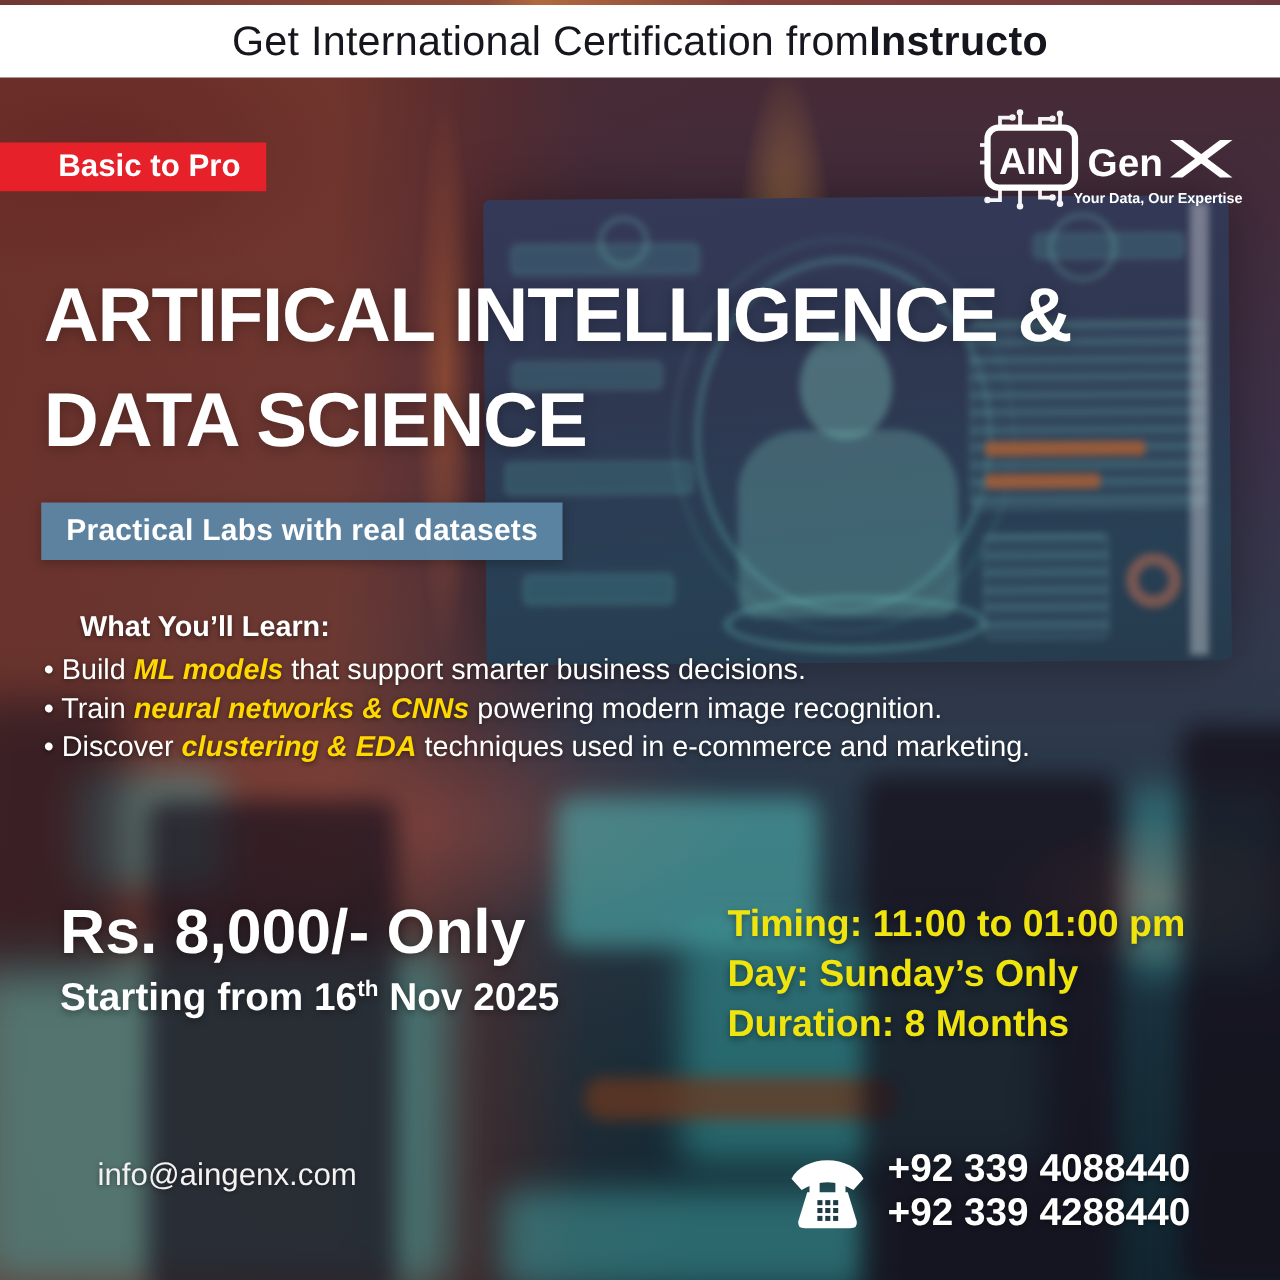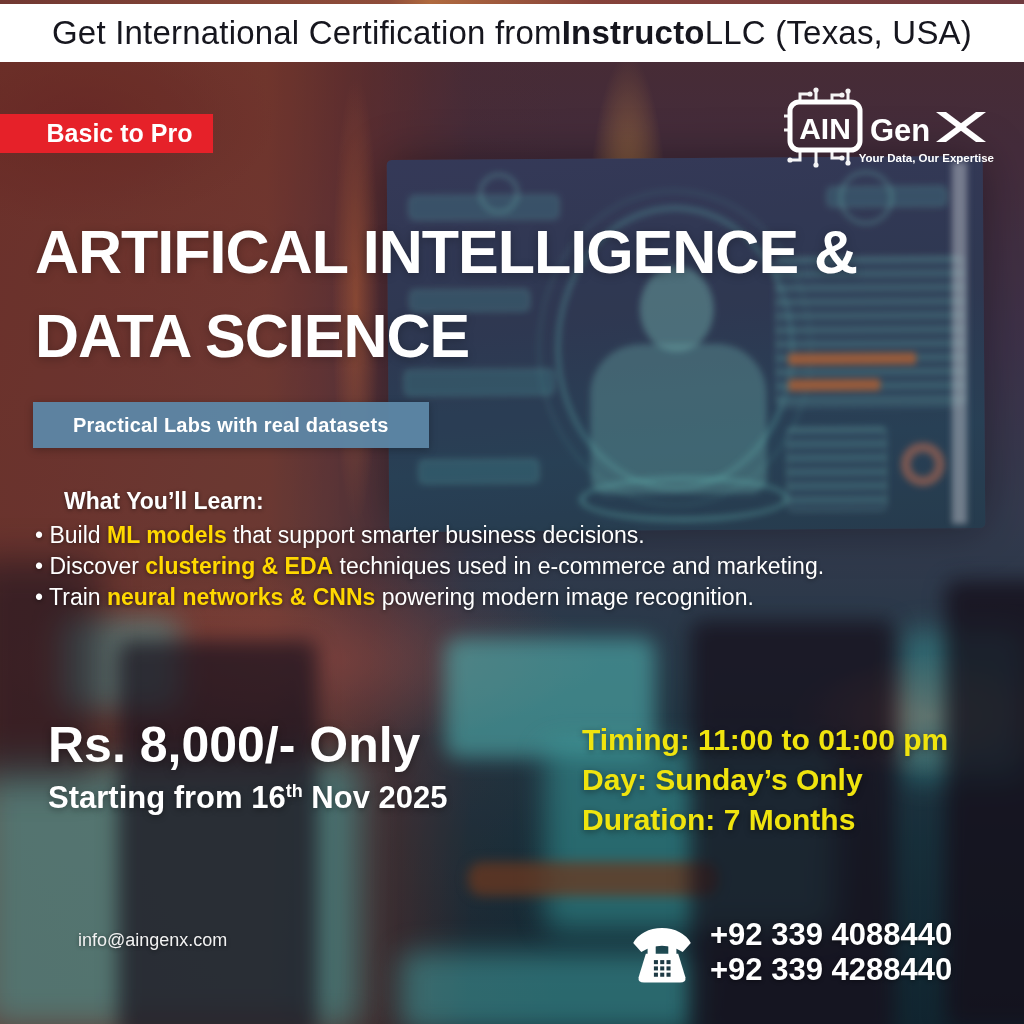--- a/index.html
+++ b/index.html
@@ -49,50 +49,50 @@
     background:linear-gradient(90deg,#713832,#8f4d3a 38%,#b06a3f 42%,#86423a 58%,#6f3a3f); }
   .banner { position:absolute; left:0; top:4px; width:1024px; height:58px; background:#ffffff;
     display:flex; align-items:center; justify-content:center; font-size:33px; color:#16161e; letter-spacing:0.2px; }
   .banner b { font-weight:bold; }
 
   
   .level-badge { position:absolute; left:0; top:114px; width:213px; height:39px; background:#e62129;
     display:flex; align-items:center; justify-content:center; padding-left:26px;
     color:#ffffff; font-weight:bold; font-size:25px;text-align:right; }
   .labs-badge { position:absolute; left:33px; top:402px; height:46px; background:rgba(93,135,166,0.95);
-    display:inline-flex; align-items:center; padding:0 40px;
-    color:#ffffff; font-weight:bold; font-size:20px; letter-spacing:0.2px;
+    display:inline-flex; align-items:center; padding:0 20px;
+    color:#ffffff; font-weight:bold; font-size:24px; letter-spacing:0.2px;
     box-shadow:0 2px 8px rgba(0,0,0,0.25); }
 
   
   .logo { position:absolute; right:26px; top:86px; width:216px; height:92px; }
 
   
   .title { position:absolute; left:35px; top:210px; width:980px;
     color:#ffffff; font-weight:bold; font-size:61px; line-height:84px; letter-spacing:-1px;
     text-shadow:0 2px 10px rgba(0,0,0,0.25); }
 
   
   .learn { position:absolute; left:35px; top:488px; width:970px; color:#ffffff;
     text-shadow:0 1px 4px rgba(0,0,0,0.45); }
   .learn-heading { font-size:23px; font-weight:bold; margin-bottom:5px;margin-left:29px; }
   .bullet { font-size:23px; line-height:31px; }
-  .bullet .hl { color:#ffd800; font-weight:bold; }
+  .bullet .hl { color:#ffd800; font-weight:bold;font-style:italic; }
 
   
   .price { position:absolute; left:48px; top:716px; color:#ffffff; font-weight:bold; font-size:50px;
     text-shadow:0 2px 8px rgba(0,0,0,0.35); }
   .start { position:absolute; left:48px; top:780px; color:#ffffff; font-weight:bold; font-size:31px;
     text-shadow:0 2px 6px rgba(0,0,0,0.35); }
   .start sup { font-size:18px; vertical-align:super; line-height:0; }
   .schedule { position:absolute; left:582px; top:720px; color:#f0e40e; font-weight:bold; font-size:30px; line-height:40px;
     text-shadow:0 2px 6px rgba(0,0,0,0.4); }
 
   
-  .contact { position:absolute; left:78px; top:922px; color:#f2f2f2; font-size:18px; line-height:36px;
+  .contact { position:absolute; left:78px; top:922px; color:#f2f2f2; font-size:25px; line-height:36px;
     text-shadow:0 1px 4px rgba(0,0,0,0.45); }
   .phone-wrap { position:absolute; left:626px; top:916px; display:flex; align-items:center; gap:12px; }
   .phone-icon { width:72px; height:72px; }
   .phones { color:#ffffff; font-weight:bold; font-size:31px; line-height:35px;
     text-shadow:0 1px 4px rgba(0,0,0,0.45); }
 </style>
 </head>
 <body>
 
 <div id="poster">
@@ -133,21 +133,20 @@
   <div class="ph blur10" style="left:690px;top:620px;width:205px;height:420px;background:rgba(24,18,28,0.75);"></div>
   <div class="ph blur10" style="left:945px;top:580px;width:110px;height:450px;background:rgba(22,16,26,0.78);"></div>
   <div class="ph blur18" style="left:-30px;top:560px;width:130px;height:220px;background:rgba(30,22,32,0.6);"></div>
 
   <div class="overlay"></div>
 
   <div class="topstrip"></div>
   <div class="banner">
     <span>Get International Certification from </span>
       <b>Instructo</b>
-      <span> LLC (Texas, USA)</span>
   </div>
 
   <div class="level-badge">
     <span>Basic to Pro</span>
   </div>
 
   <svg class="logo" viewBox="0 0 216 92">
     <g stroke="#ffffff" stroke-width="3" fill="none" opacity="0.95">
       <polyline points="18,16 18,8 26,8"></polyline>
         <circle cx="28" cy="8" r="2.6" fill="#ffffff" stroke="none"></circle>
@@ -184,34 +183,34 @@
   </div>
 
   <div class="labs-badge">
     <span>Practical Labs with real datasets</span>
   </div>
 
   <div class="learn">
     <div class="learn-heading">What You’ll Learn:</div>
     <div>
         <div class="bullet"><span>• Build </span><span class="hl">ML models</span><span> that support smarter business decisions.</span></div>
+        <div class="bullet"><span>• Train </span><span class="hl">neural networks &amp; CNNs</span><span> powering modern image recognition.</span></div>
         <div class="bullet"><span>• Discover </span><span class="hl">clustering &amp; EDA</span><span> techniques used in e-commerce and marketing.</span></div>
-        <div class="bullet"><span>• Train </span><span class="hl">neural networks &amp; CNNs</span><span> powering modern image recognition.</span></div>
       </div>
   </div>
 
   <div class="price">Rs. 8,000/- Only</div>
   <div class="start">
     <span>Starting from 16</span><sup>th</sup><span> Nov 2025</span>
   </div>
 
   <div class="schedule">
     <div>Timing: 11:00 to 01:00 pm</div>
     <div>Day: Sunday’s Only</div>
-    <div>Duration: 7 Months</div>
+    <div>Duration: 8 Months</div>
   </div>
 
   <div class="contact">
     <div>info@aingenx.com</div>
   </div>
 
   <div class="phone-wrap">
     <svg class="phone-icon" viewBox="0 0 80 80">
       <path d="M8,30 A34,25 0 0 1 72,30 L63,40 Q40,26 17,40 Z" fill="#ffffff"></path>
       <rect x="24" y="30" width="9" height="13" fill="#ffffff"></rect>

